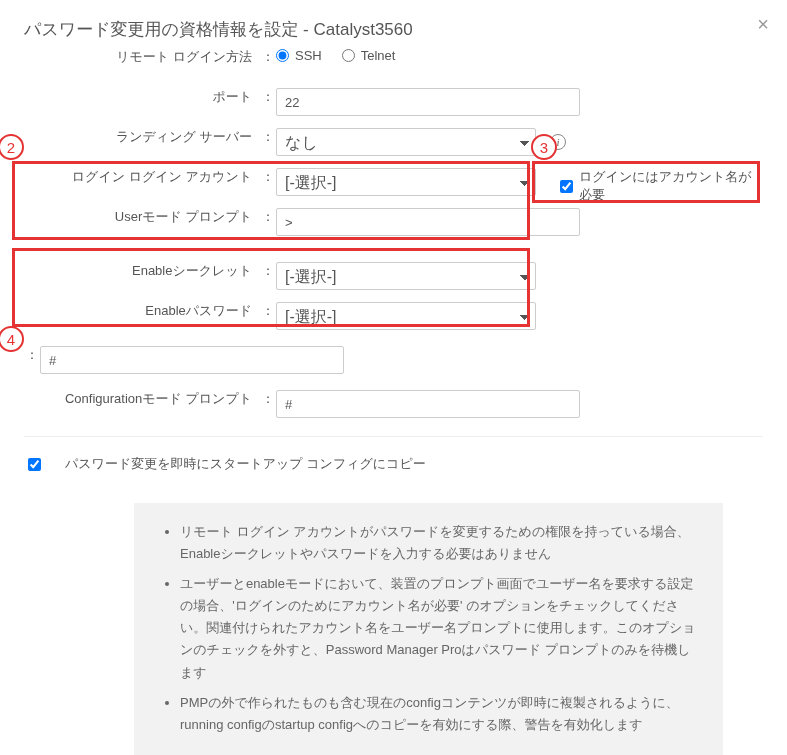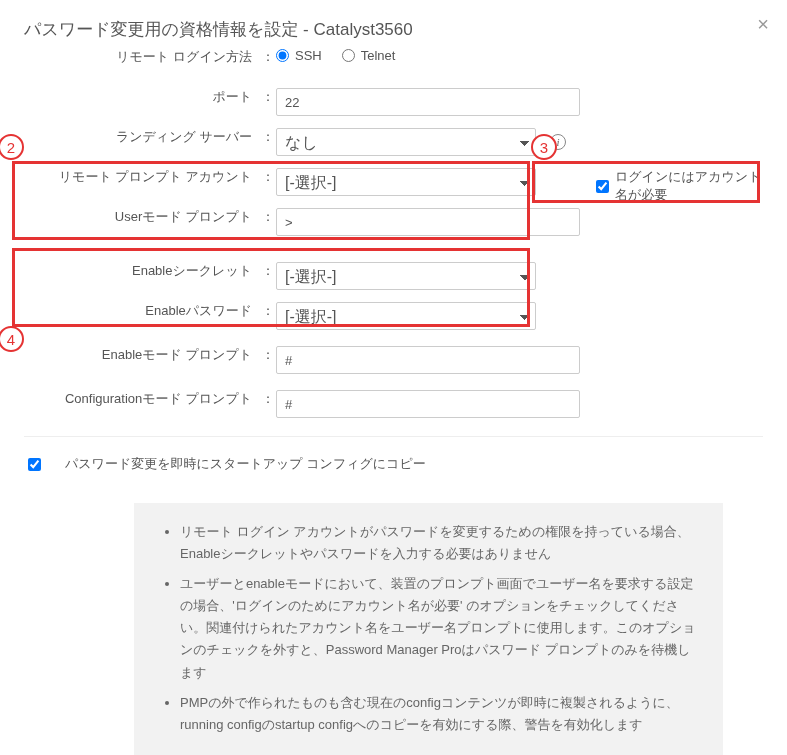--- a/index.html
+++ b/index.html
@@ -102,21 +102,21 @@
   .info-box ul { padding-left: 22px; }
   .info-box li { margin-bottom: 8px; line-height: 1.7; }
 
   
   .red-box { position: absolute; border: 3px solid #e53333; pointer-events: none; }
   .circled-num {
     position: absolute; width: 26px; height: 26px; border: 2px solid #e53333; border-radius: 50%;
     display: flex; align-items: center; justify-content: center; color: #e53333; font-size: 15px;
     background: #fff; pointer-events: none; font-weight: normal;
   }
-  .right-extra { position: absolute; left: 572px; display:flex; align-items:center; gap:6px; }
+  .right-extra { position: absolute; left: 536px; display:flex; align-items:center; gap:6px; }
 </style>
 </head>
 <body>
 
 <div class="dialog">
   <div class="title">パスワード変更用の資格情報を設定 - Catalyst3560</div>
   <div class="close-x">×</div>
 
   <div class="form-row">
     <div class="label-cell">リモート ログイン方法</div>
@@ -146,21 +146,21 @@
     <div class="colon">：</div>
     <div class="field-cell">
       <select class="select">
         <option>なし</option>
       </select>
       <span class="info-icon">i</span>
     </div>
   </div>
 
   <div class="form-row">
-    <div class="label-cell">リモート プロンプト アカウント</div>
+    <div class="label-cell">ログイン ログイン アカウント</div>
     <div class="colon">：</div>
     <div class="field-cell">
       <select class="select">
         <option>[-選択-]</option>
       </select>
     </div>
     <div class="right-extra checkbox-row">
       <input type="checkbox" checked="" style="">
       <span>ログインにはアカウント名が必要</span>
     </div>
@@ -188,21 +188,20 @@
     <div class="label-cell">Enableパスワード</div>
     <div class="colon">：</div>
     <div class="field-cell">
       <select class="select">
         <option>[-選択-]</option>
       </select>
     </div>
   </div>
 
   <div class="form-row" style="margin-top:4px;">
-    <div class="label-cell">Enableモード プロンプト</div>
     <div class="colon">：</div>
     <div class="field-cell">
       <input type="text" class="w-small" value="#" style="">
     </div>
   </div>
 
   <div class="form-row" style="margin-top:4px;">
     <div class="label-cell">Configurationモード プロンプト</div>
     <div class="colon">：</div>
     <div class="field-cell">

